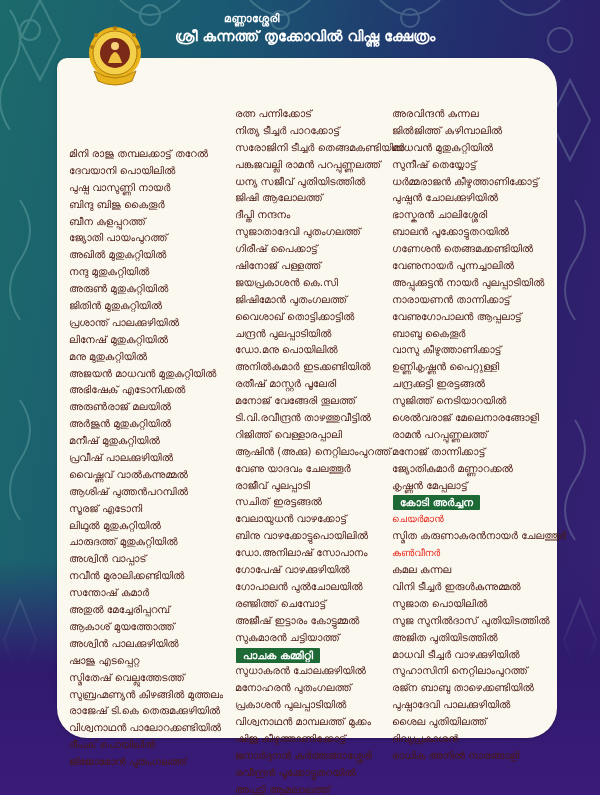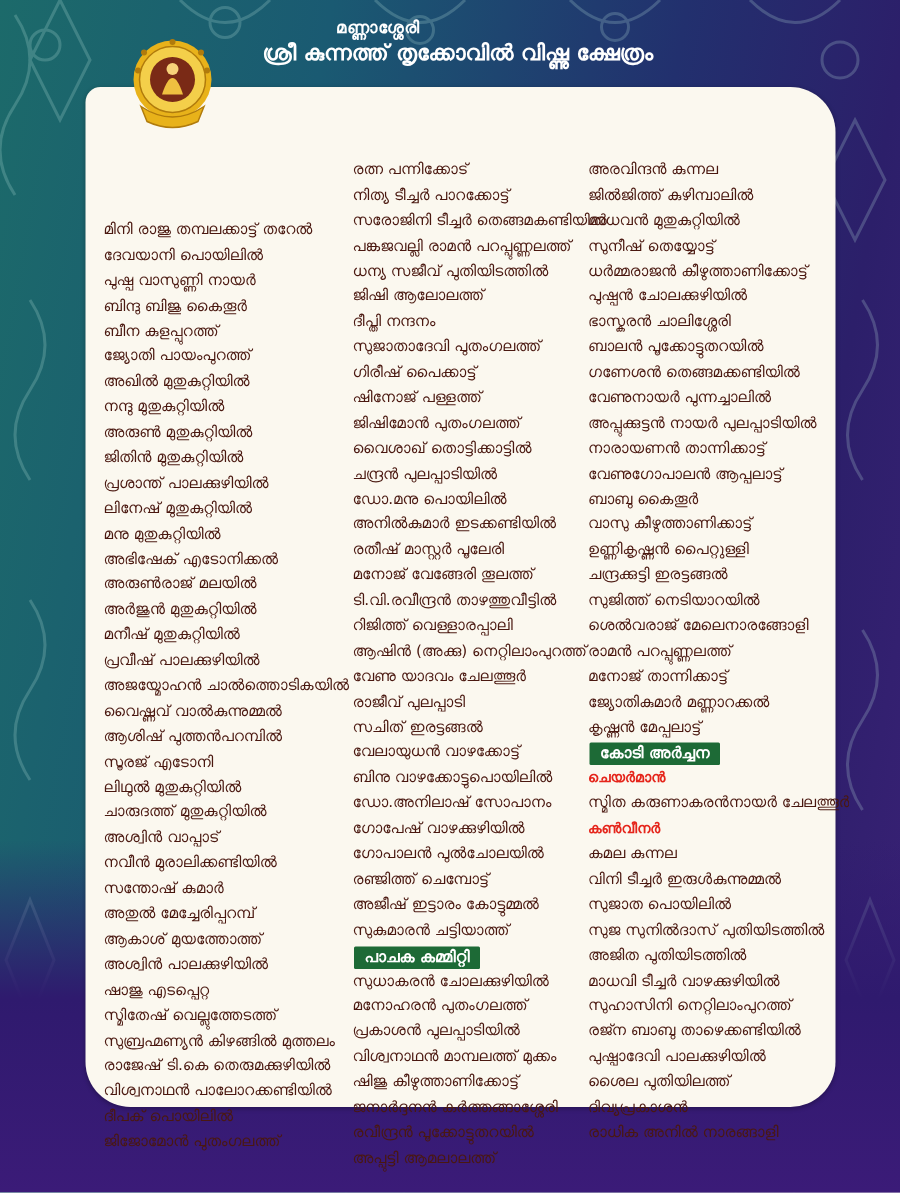--- a/index.html
+++ b/index.html
@@ -42,21 +42,21 @@
   }
   .col .row { height: 16.9px; overflow: hidden; }
   .col-1 { left: 12px; top: 88px; }
   .col-2 { left: 178px; top: 48px; }
   .col-3 { left: 335px; top: 48px; }
   .badge {
     display: inline-block; background: #1d6a36; color: #ffffff;
     font-weight: bold; font-size: 10.5px; line-height: 15px;
     padding: 0 7px; margin: 1px 0 1px 1px; border-radius: 1px;
   }
-  .role { color: #e5251b; font-weight: bold; font-size: 9.5px; }
+  .role { color: #e5251b; font-weight: normal; font-size: 9.5px; }
 </style>
 </head>
 <body>
 
 <svg class="pattern" viewBox="0 0 600 795" xmlns="http://www.w3.org/2000/svg">
   <g fill="none" stroke="#bfe8e0" stroke-width="2">
     <path d="M10 10 q20 30 0 60 q-20 30 0 60"></path>
     <path d="M40 0 l20 40 l-20 40 l-20 -40 z"></path>
     <circle cx="30" cy="30" r="10"></circle>
     <circle cx="150" cy="15" r="10"></circle>
@@ -117,26 +117,26 @@
       <div class="row">ബിന്ദു ബിജു കൈതൂർ</div>
       <div class="row">ബീന കുളപ്പുറത്ത്</div>
       <div class="row">ജ്യോതി പായംപുറത്ത്</div>
       <div class="row">അഖിൽ മുതുകുറ്റിയിൽ</div>
       <div class="row">നന്ദു മുതുകുറ്റിയിൽ</div>
       <div class="row">അരുൺ മുതുകുറ്റിയിൽ</div>
       <div class="row">ജിതിൻ മുതുകുറ്റിയിൽ</div>
       <div class="row">പ്രശാന്ത് പാലക്കുഴിയിൽ</div>
       <div class="row">ലിനേഷ് മുതുകുറ്റിയിൽ</div>
       <div class="row">മനു മുതുകുറ്റിയിൽ</div>
+      <div class="row">അജയൻ മാധവൻ മുതുകുറ്റിയിൽ</div>
       <div class="row">അഭിഷേക് എടോനിക്കൽ</div>
       <div class="row">അരുൺരാജ് മലയിൽ</div>
       <div class="row">അർജുൻ മുതുകുറ്റിയിൽ</div>
       <div class="row">മനീഷ് മുതുകുറ്റിയിൽ</div>
       <div class="row">പ്രവീഷ് പാലക്കുഴിയിൽ</div>
-      <div class="row">അജയ്മോഹൻ ചാൽത്തൊടികയിൽ</div>
       <div class="row">വൈഷ്ണവ് വാൽകുന്നുമ്മൽ</div>
       <div class="row">ആശിഷ് പുത്തൻപറമ്പിൽ</div>
       <div class="row">സൂരജ് എടോനി</div>
       <div class="row">ലിഥുൽ മുതുകുറ്റിയിൽ</div>
       <div class="row">ചാരുദത്ത് മുതുകുറ്റിയിൽ</div>
       <div class="row">അശ്വിൻ വാപ്പാട്</div>
       <div class="row">നവീൻ മുരാലിക്കണ്ടിയിൽ</div>
       <div class="row">സന്തോഷ് കുമാർ</div>
       <div class="row">അതുൽ മേച്ചേരിപ്പറമ്പ്</div>
       <div class="row">ആകാശ് മുയത്തോത്ത്</div>
@@ -153,20 +153,21 @@
       <div class="row">രത്ന പന്നിക്കോട്</div>
       <div class="row">നിത്യ ടീച്ചർ പാറക്കോട്ട്</div>
       <div class="row">സരോജിനി ടീച്ചർ തെങ്ങമകണ്ടിയിൽ</div>
       <div class="row">പങ്കജവല്ലി രാമൻ പറപ്പുണ്ണലത്ത്</div>
       <div class="row">ധന്യ സജീവ് പുതിയിടത്തിൽ</div>
       <div class="row">ജിഷി ആലോലത്ത്</div>
       <div class="row">ദീപ്തി നന്ദനം</div>
       <div class="row">സുജാതാദേവി പുതംഗലത്ത്</div>
       <div class="row">ഗിരീഷ് പൈക്കാട്ട്</div>
       <div class="row">ഷിനോജ് പള്ളത്ത്</div>
+      <div class="row">ജയപ്രകാശൻ കെ.സി</div>
       <div class="row">ജിഷിമോൻ പുതംഗലത്ത്</div>
       <div class="row">വൈശാഖ് തൊട്ടിക്കാട്ടിൽ</div>
       <div class="row">ചന്ദ്രൻ പുലപ്പാടിയിൽ</div>
       <div class="row">ഡോ.മനു പൊയിലിൽ</div>
       <div class="row">അനിൽകുമാർ ഇടക്കണ്ടിയിൽ</div>
       <div class="row">രതീഷ് മാസ്റ്റർ പൂലേരി</div>
       <div class="row">മനോജ് വേങ്ങേരി തൂലത്ത്</div>
       <div class="row">ടി.വി.രവീന്ദ്രൻ താഴത്തുവീട്ടിൽ</div>
       <div class="row">റിജിത്ത് വെള്ളാരപ്പാലി</div>
       <div class="row">ആഷിൻ (അക്കു) നെറ്റിലാംപുറത്ത്</div>

